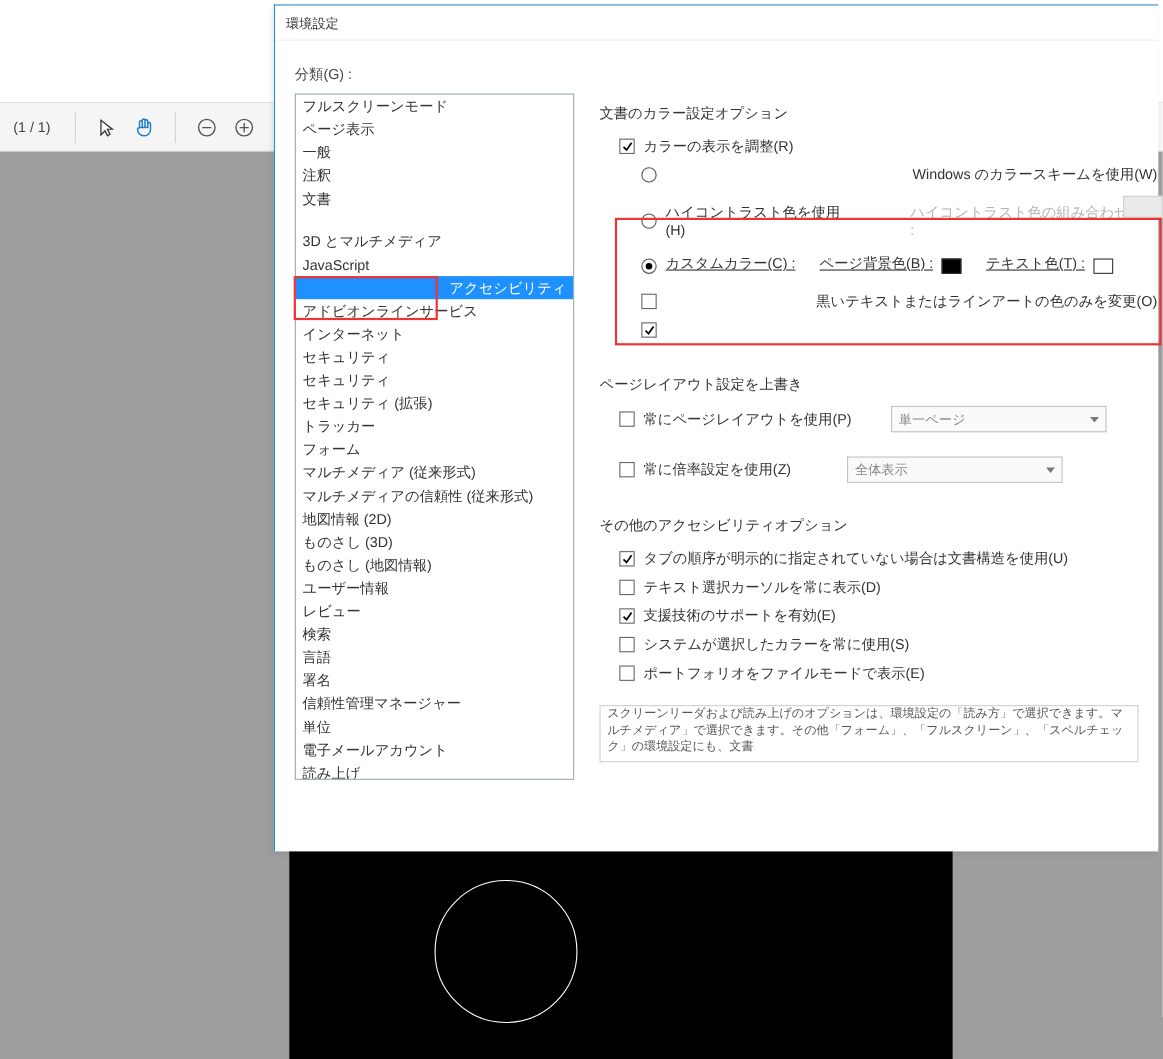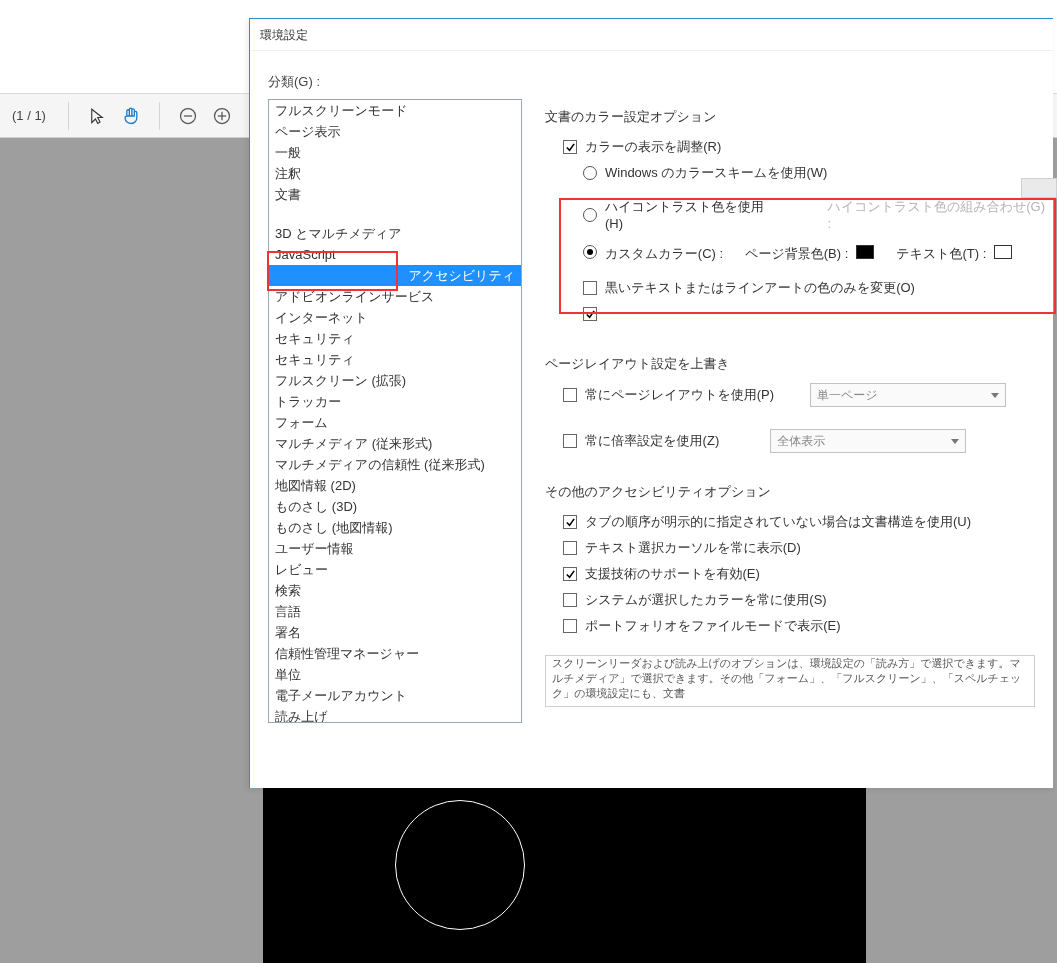--- a/index.html
+++ b/index.html
@@ -9,56 +9,56 @@
   .viewer-topbar { position: absolute; left: 0; top: 0; width: 1057px; height: 94px; background: #fff; border-bottom: 1px solid #d8d8d8; }
   .viewer-toolbar { position: absolute; left: 0; top: 94px; width: 1057px; height: 44px; background: #f5f5f5; border-bottom: 1px solid #d0d0d0; display: flex; align-items: center; padding-left: 12px; gap: 10px; }
   .toolbar-sep { width: 1px; height: 28px; background: #d4d4d4; margin: 0 6px; }
   .page-counter { font-size: 13px; color: #444; margin-right: 6px; user-select: none; }
   .tb-icon { width: 24px; height: 24px; display: flex; align-items: center; justify-content: center; cursor: pointer; }
   .viewer-content { position: absolute; left: 0; top: 138px; width: 1057px; height: 825px; background: #9e9e9e; display: flex; justify-content: center; }
   .page { width: 603px; height: 100%; background: #000; position: relative; margin-left: 72px; }
   .page .circle { position: absolute; left: 132px; top: 662px; width: 130px; height: 130px; border: 1.5px solid #fff; border-radius: 50%; }
 
   
-  .dialog { position: absolute; left: 249px; top: 18px; width: 804px; height: 770px; background: #fff; border-top: 1px solid #2b8fd6; border-left: 1px solid #2b8fd6; box-shadow: -2px 2px 6px rgba(0,0,0,0.08); }
+  .dialog { position: absolute; left: 249px; top: 4px; width: 804px; height: 770px; background: #fff; border-top: 1px solid #2b8fd6; border-left: 1px solid #2b8fd6; box-shadow: -2px 2px 6px rgba(0,0,0,0.08); }
   .dialog-title { height: 32px; line-height: 32px; padding-left: 10px; font-size: 12px; color: #333; border-bottom: 1px solid #f0f0f0; }
   .dialog-body { position: absolute; left: 0; top: 32px; right: 0; bottom: 0; padding: 22px 0 0 18px; }
   .cat-label { font-size: 13px; color: #444; margin-bottom: 8px; }
   .cat-list { width: 254px; height: 624px; border: 1px solid #9aa9b6; background: #fff; overflow: hidden; position: relative; }
   .cat-list .grp { padding: 0; }
   .cat-item { padding: 1px 6px 1px 6px; font-size: 13px; color: #333; cursor: pointer; line-height: 19px; white-space: nowrap; }
   .cat-item.selected { background: #1e90ff; color: #fff; text-align: right; }
   .cat-gap { height: 18px; }
 
   
   .right { position: absolute; left: 294px; top: 56px; right: 0; bottom: 0; }
   .group { border: 1px solid transparent; margin-bottom: 24px; }
   .group-title { font-size: 13px; color: #333; margin-bottom: 10px; }
   .opt-row { display: flex; align-items: center; gap: 8px; margin: 4px 0 4px 18px; font-size: 13px; color: #333; min-height: 22px; }
-  .opt-row.sub { margin-left: 38px; }
+  .opt-row.sub { margin-left: 38px; justify-content: space-between; }
   .chk, .rdo { width: 14px; height: 14px; border: 1px solid #666; background: #fff; display: inline-flex; align-items: center; justify-content: center; flex-shrink: 0; }
   .rdo { border-radius: 50%; border-color:#555; }
   .rdo .dot { width: 6px; height: 6px; background: #000; border-radius: 50%; }
   .chk svg { width: 11px; height: 11px; }
   .disabled-text { color: #b4b4b4; }
   .swatch { width: 18px; height: 14px; border: 1px solid #333; display: inline-block; }
   .swatch.black { background: #000; }
   .swatch.white { background: #fff; }
   .sel { width: 196px; height: 24px; border: 1px solid #c2c2c2; background: #fafafa; display: flex; align-items: center; justify-content: space-between; padding: 0 6px; font-size: 12px; color: #666; }
   .sel .arrow { width: 0; height: 0; border-left: 4px solid transparent; border-right: 4px solid transparent; border-top: 5px solid #777; }
   .sel.dim { color: #888; }
   .hint-box { width: 490px; height: 52px; border: 1px solid #cfcfcf; background: #fff; padding: 0 6px; font-size: 11px; color: #555; line-height: 15px; overflow: hidden; }
 
   
   .hl { position: absolute; border: 2px solid #e33; pointer-events: none; }
   .hl1 { left: 267px; top: 251px; width: 131px; height: 40px; }
   .hl2 { left: 559px; top: 198px; width: 497px; height: 116px; }
 
   .cc-row { display:flex; align-items:center; gap:22px; margin:4px 0 4px 38px; font-size:13px; }
-  .label-pair { display:flex; align-items:flex-start; gap:8px; }
+  .label-pair { display:flex; align-items:flex-end; gap:8px;text-decoration:underline; }
   .small-gap { height:6px; }
   .disabled-combo { position:absolute; left:1021px; top:178px; width:36px; height:20px; background:#eaeaea; border:1px solid #d0d0d0; }
 </style>
 </head>
 <body>
 
 <div class="viewer-bg">
   <div class="viewer-topbar"></div>
   <div class="viewer-toolbar">
     <span class="page-counter">(1 / 1)</span>
@@ -111,21 +111,21 @@
       </div>
       <div class="cat-gap"></div>
       <div class="grp">
         <div class="cat-item">3D とマルチメディア</div>
         <div class="cat-item">JavaScript</div>
         <div class="cat-item selected">アクセシビリティ</div>
         <div class="cat-item">アドビオンラインサービス</div>
         <div class="cat-item">インターネット</div>
         <div class="cat-item">セキュリティ</div>
         <div class="cat-item">セキュリティ</div>
-        <div class="cat-item">フルスクリーン (拡張)</div>
+        <div class="cat-item">セキュリティ (拡張)</div>
         <div class="cat-item">トラッカー</div>
         <div class="cat-item">フォーム</div>
         <div class="cat-item">マルチメディア (従来形式)</div>
         <div class="cat-item">マルチメディアの信頼性 (従来形式)</div>
         <div class="cat-item">地図情報 (2D)</div>
         <div class="cat-item">ものさし (3D)</div>
         <div class="cat-item">ものさし (地図情報)</div>
         <div class="cat-item">ユーザー情報</div>
         <div class="cat-item">レビュー</div>
         <div class="cat-item">検索</div>

